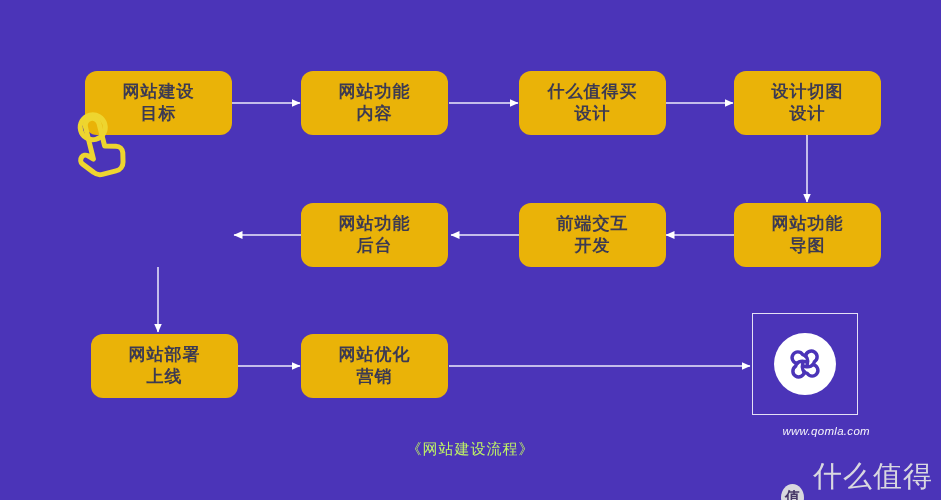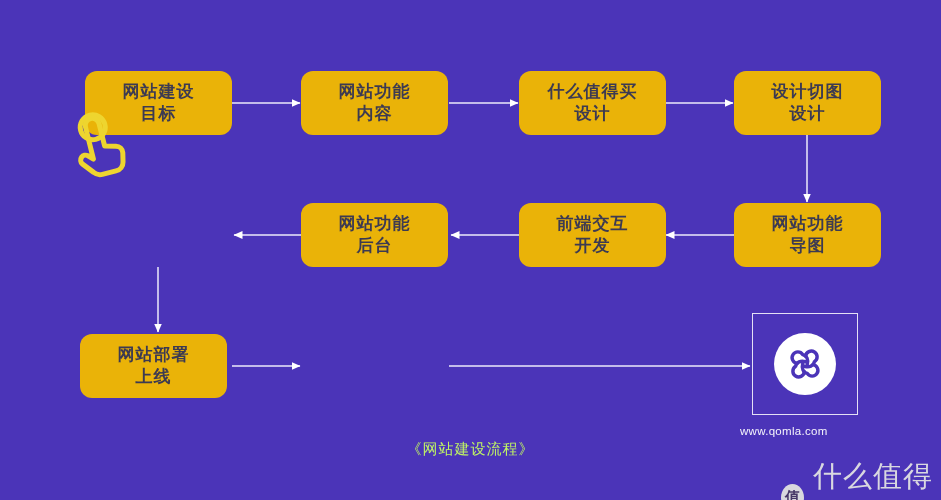--- a/index.html
+++ b/index.html
@@ -51,24 +51,25 @@
     background: #FFFFFF;
     border-radius: 50%;
     display: flex;
     align-items: center;
     justify-content: center;
   }
   .logo-url {
     position: absolute;
     left: 740px; top: 425px;
     width: 130px;
-    text-align: left;
+    text-align: right;
     font-size: 11.5px;
     color: rgba(255,255,255,0.95);
     letter-spacing: 0.3px;
+    font-style: italic;
   }
   .caption {
     position: absolute;
     left: 0; top: 440px;
     width: 941px;
     text-align: center;
     font-size: 15px;
     color: #bef264;
     letter-spacing: 1px;
   }
@@ -149,23 +150,27 @@
   </div>
   <div class="node" style="left:519px;top:203px">
     <span>前端交互</span>
     <span>开发</span>
   </div>
   <div class="node" style="left:734px;top:203px">
     <span>网站功能</span>
     <span>导图</span>
   </div>
 
-  <div class="node" style="left:80px;top:334px">
+  <div class="node" style="left:91px;top:334px">
     <span>网站部署</span>
     <span>上线</span>
+  </div>
+  <div class="node" style="left:301px;top:334px">
+    <span>网站优化</span>
+    <span>营销</span>
   </div>
 
   <div class="logo-box">
     <div class="logo-circle">
       <svg width="46" height="46" viewBox="0 0 100 100">
         <g fill="none" stroke="#4B34B8" stroke-width="7.5" stroke-linecap="round">
           <g transform="rotate(45 50 50)">
             <path id="hk" d="M53 54 C62 49 66 40 61 32 A12.5 12.5 0 1 0 39 37"></path>
             <use href="#hk" transform="rotate(90 50 50)"></use>
             <use href="#hk" transform="rotate(180 50 50)"></use>

